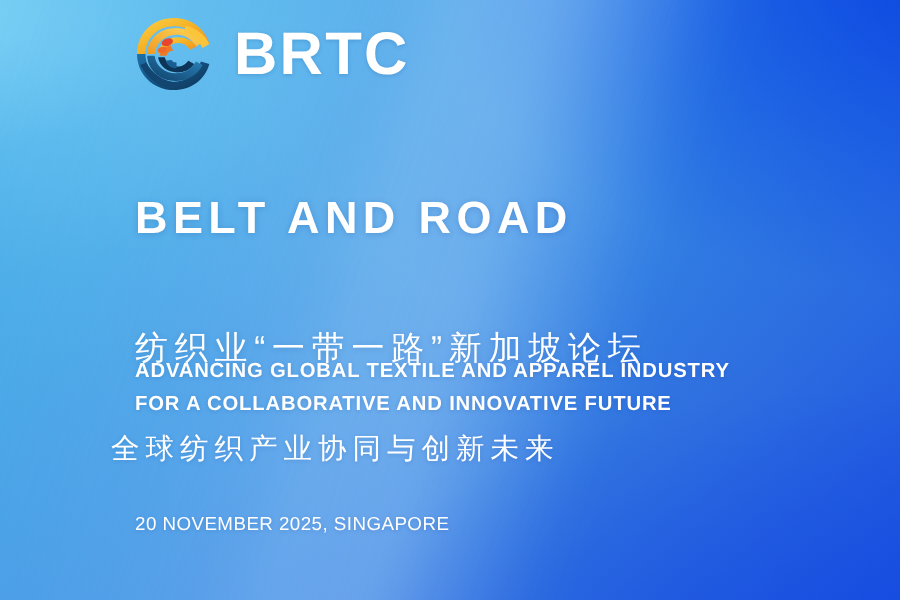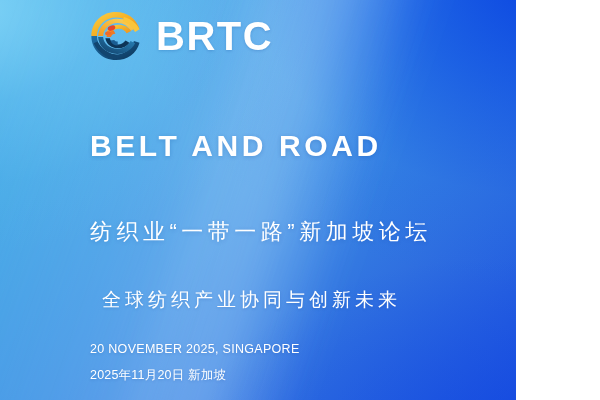--- a/index.html
+++ b/index.html
@@ -2,21 +2,21 @@
 <html><head>
 <meta charset="utf-8">
 <style>
   html, body {
     margin: 0;
     padding: 0;
     background: #ffffff;
   }
   #poster {
     position: relative;
-    width: 516px;
+    width: 600px;
     height: 400px;
     overflow: hidden;
     font-family: "Liberation Sans", "DejaVu Sans", sans-serif;
     background: linear-gradient(135deg, #4fb3e8 0%, #45a8e6 22%, #3b8fe4 48%, #2f6fe0 74%, #1b4fe0 100%);
   }
   
   .bg-corner-right {
     position: absolute;
     inset: 0;
     background: radial-gradient(120% 115% at 108% -8%, rgba(5,60,225,0.92) 0%, rgba(12,75,228,0.62) 26%, rgba(30,110,230,0.20) 50%, rgba(30,110,230,0) 70%);
@@ -131,21 +131,21 @@
     font-weight: bold;
     letter-spacing: 0.55px;
     line-height: 1.65;
     text-shadow: 0 1px 3px rgba(10,55,140,0.20);
   }
   .subtitle .line { display: block; white-space: nowrap; }
 
   
   .subtitle-cn {
     position: absolute;
-    left: 102px;
+    left: 74px;
     top: 288px;
     color: #ffffff;
     font-size: 19px;
     font-weight: normal;
     letter-spacing: 4px;
     line-height: 1.3;
     white-space: nowrap;
     text-shadow: 0 1px 3px rgba(10,55,140,0.20);
   }
 
@@ -229,22 +229,25 @@
       </svg>
       <span class="brand-word">BRTC</span>
     </div>
 
     <h1 class="headline">
       <span class="line">BELT AND ROAD</span>
     </h1>
 
     <div class="headline-cn">纺织业“一带一路”新加坡论坛</div>
 
+    <div class="subtitle">
+      <span class="line">ADVANCING GLOBAL TEXTILE AND APPAREL INDUSTRY</span>
+      <span class="line">FOR A COLLABORATIVE AND INNOVATIVE FUTURE</span>
+    </div>
 
     <div class="subtitle-cn">全球纺织产业协同与创新未来</div>
 
     <div class="footer">
       <span class="footer-en">20 NOVEMBER 2025, SINGAPORE</span>
-      <span class="footer-cn">2025年11月20日 新加坡</span>
     </div>
 
   </div>
 </div>
 
 </body></html>

